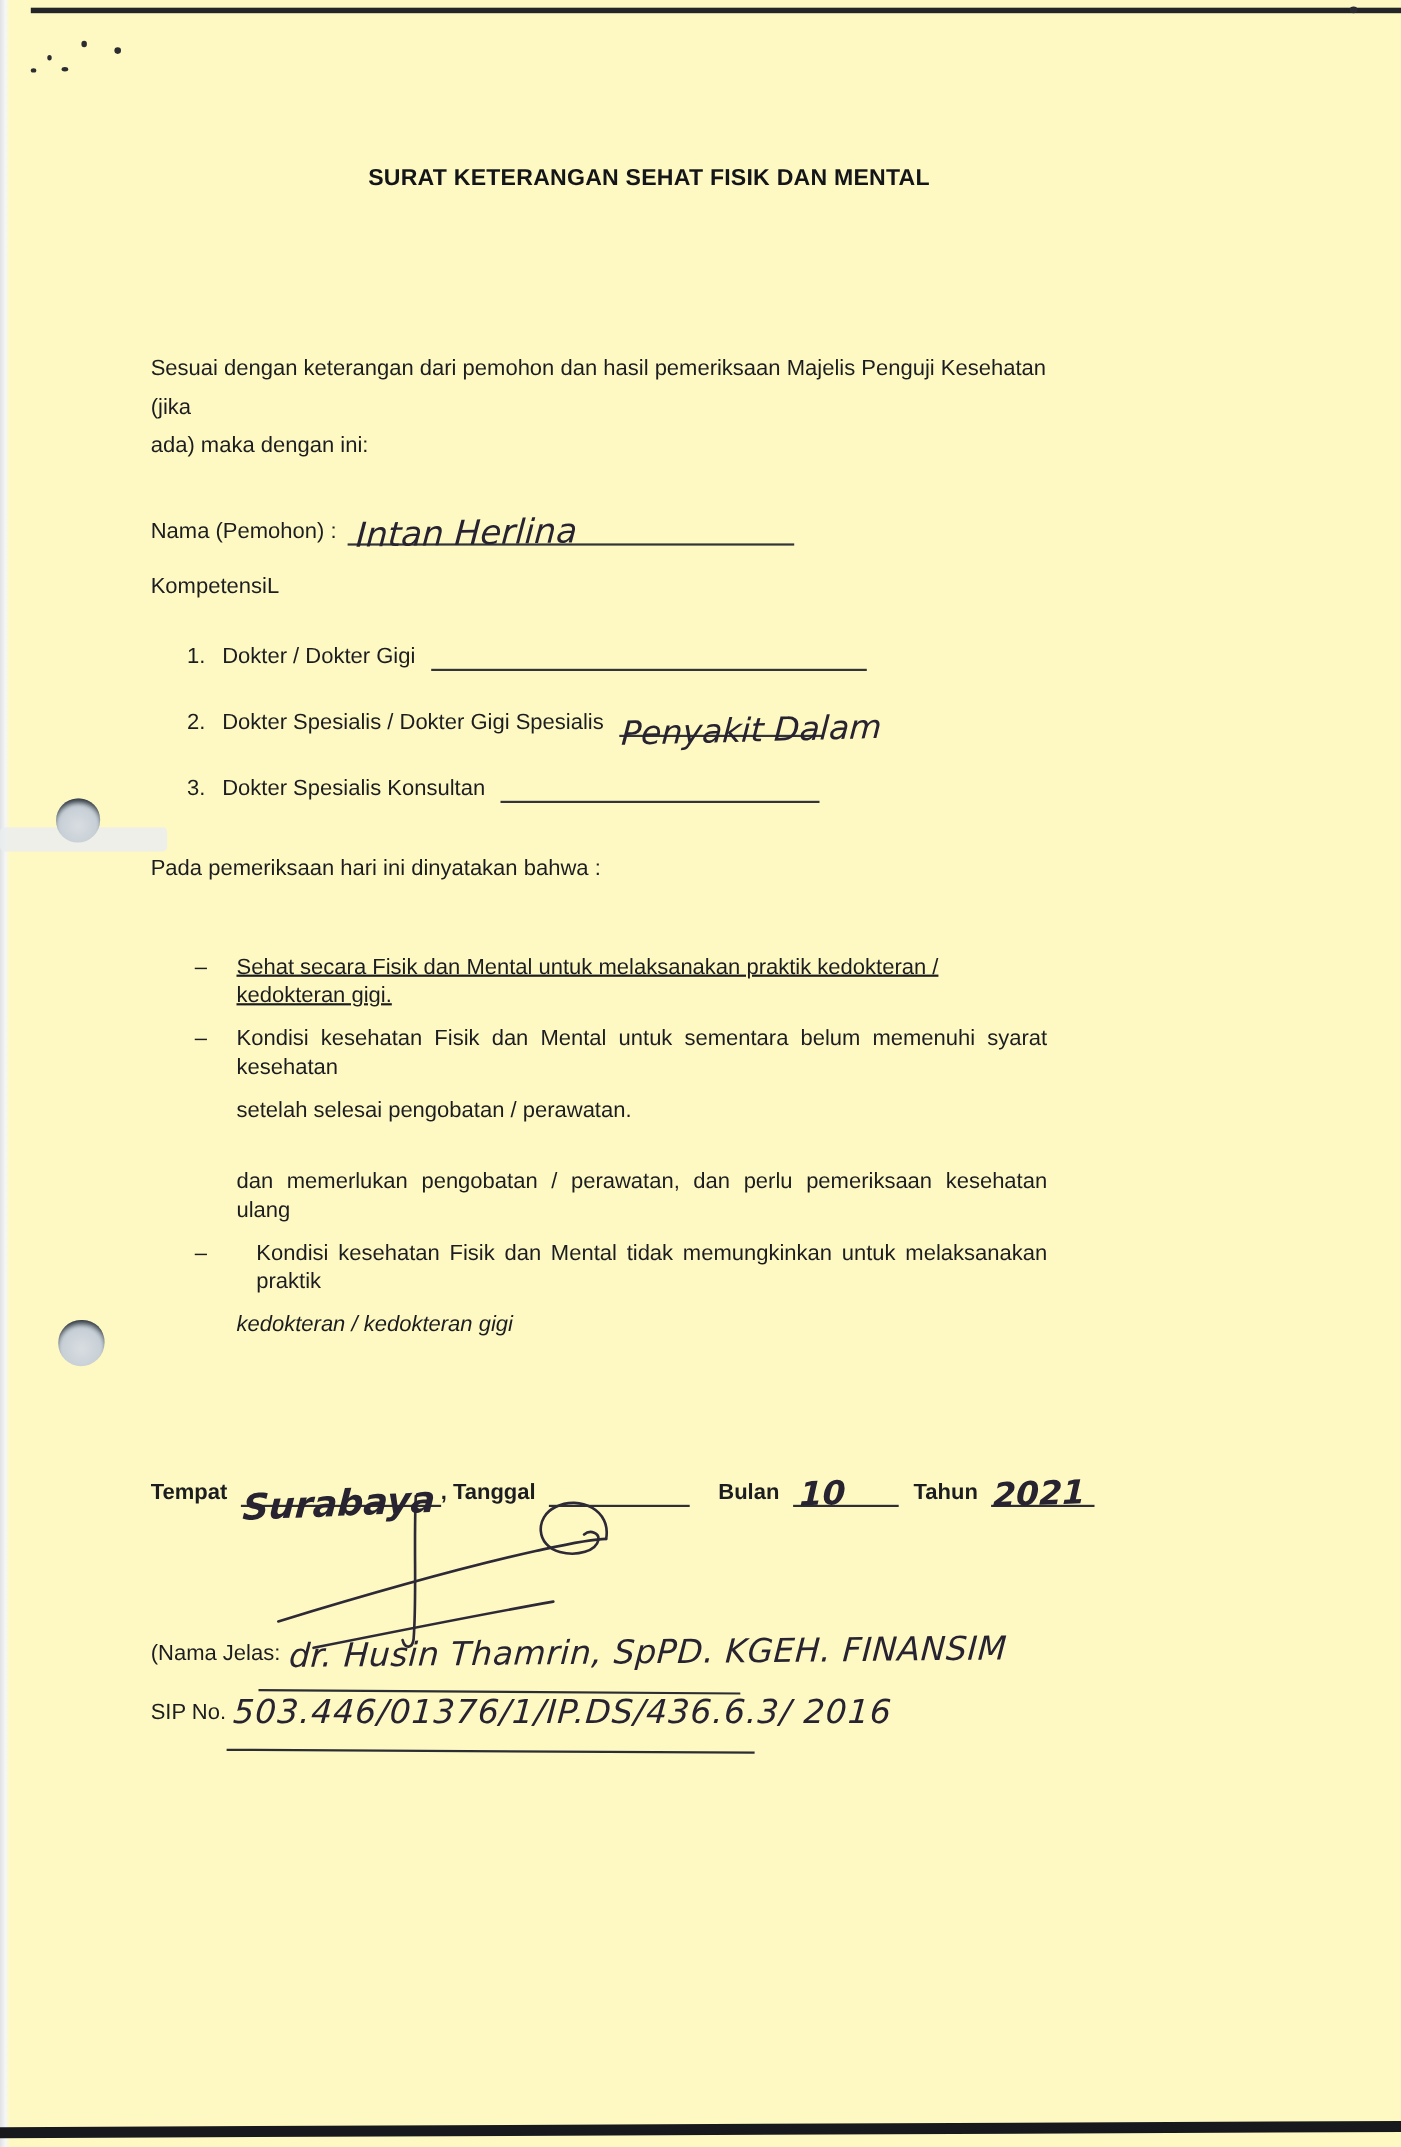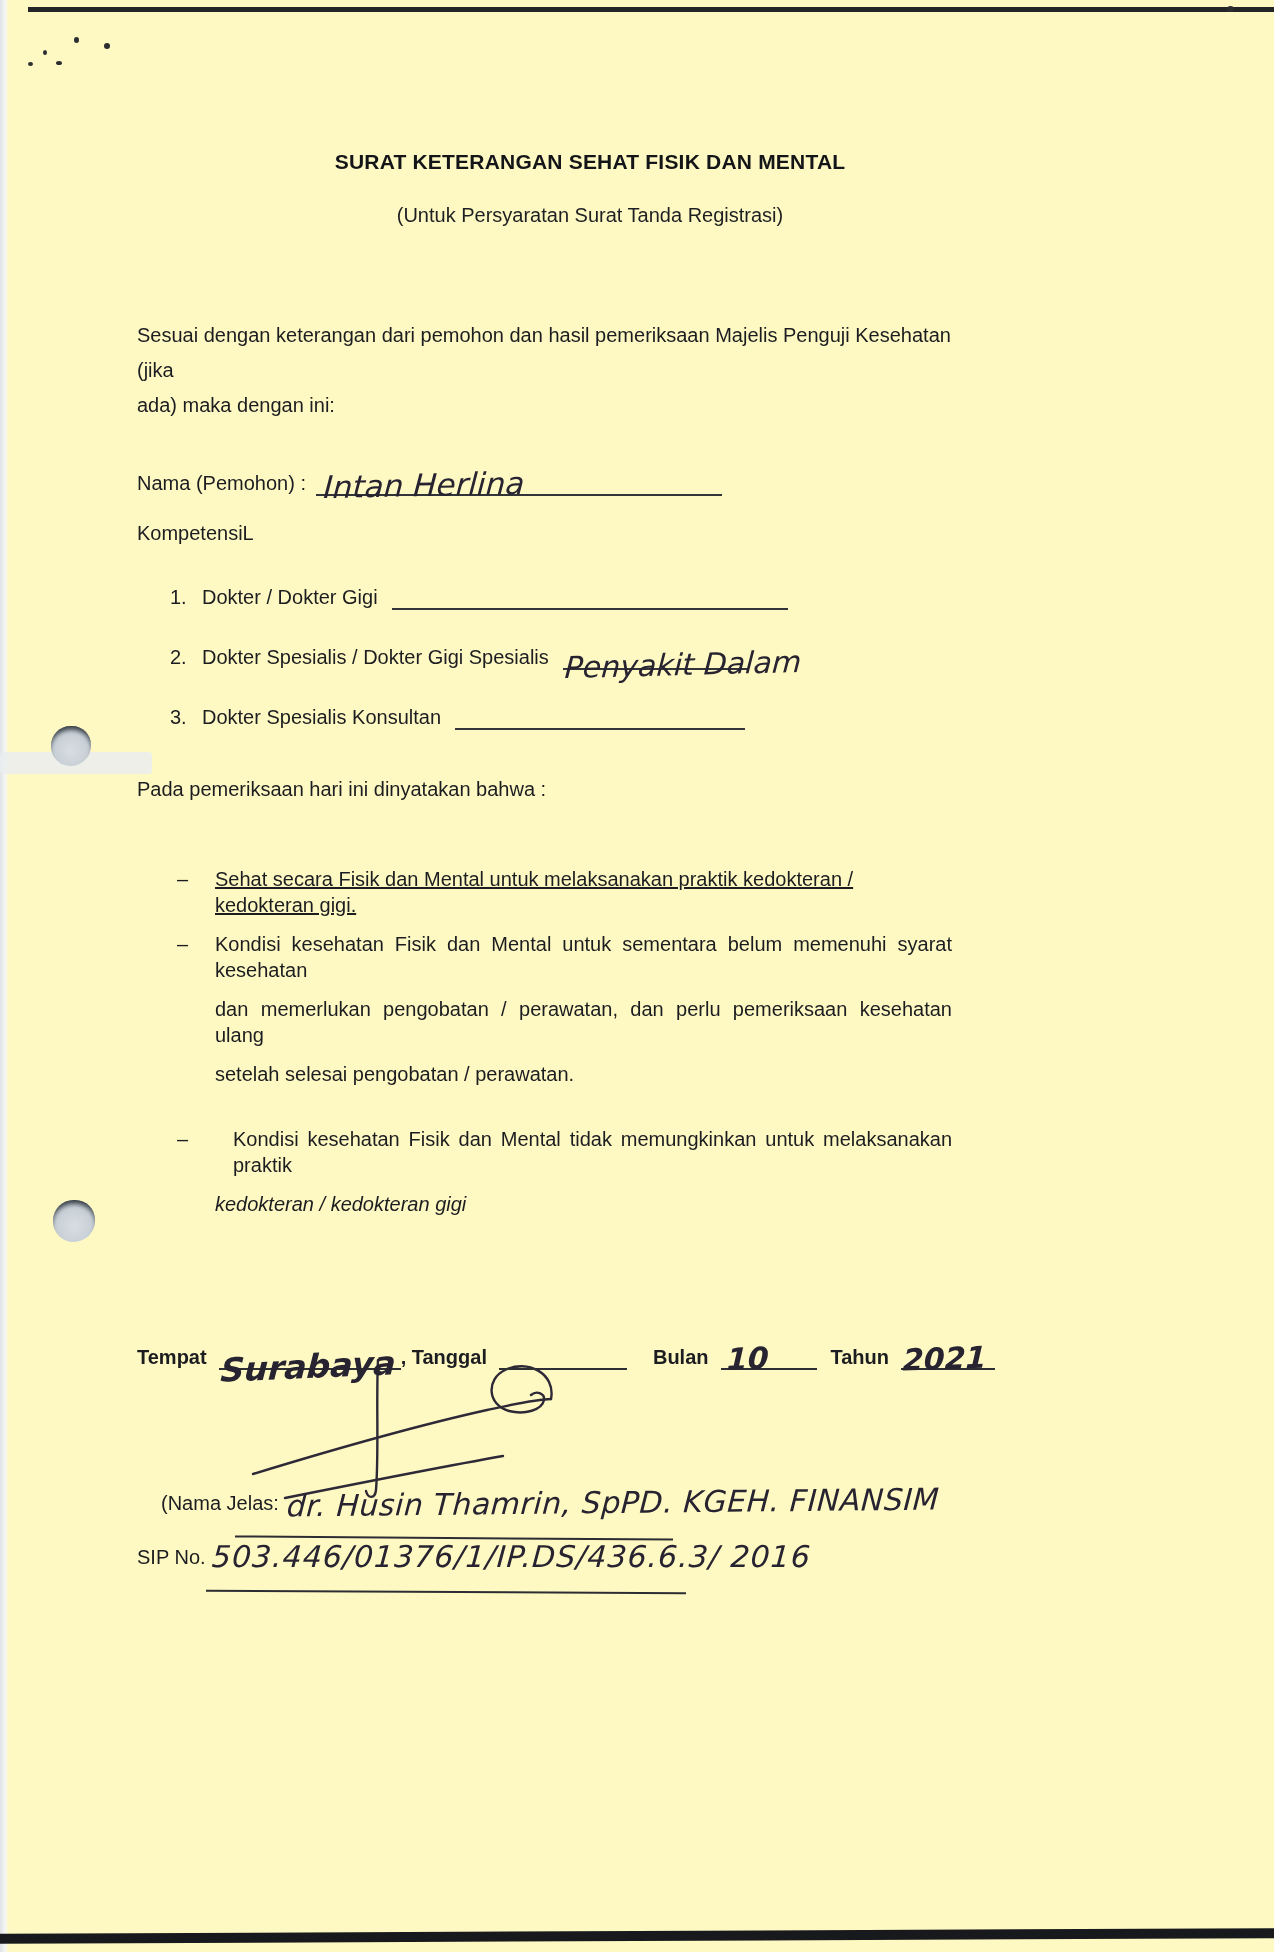--- a/index.html
+++ b/index.html
@@ -34,21 +34,21 @@
   
   .stmt{position:absolute;left:177px;width:775px;display:flex;}
   .dash-col{width:38px;flex:none;}
   .lines{flex:1;}
   .lines .line{height:65px;}
   .stretch{text-align:justify;text-align-last:justify;}
   
   .tempat-row{position:absolute;left:137px;top:1338px;display:flex;align-items:flex-end;font-weight:bold;}
   .cell{position:relative;border-bottom:2px solid #2e2f34;height:30px;}
   .gap-s{width:14px;}.gap-m{width:26px;}
-  .nj-row{position:absolute;left:137px;top:1490px;display:flex;align-items:flex-end;margin-left:24px;}
+  .nj-row{position:absolute;left:137px;top:1490px;display:flex;align-items:flex-end;}
   .sip-row{position:absolute;left:137px;top:1544px;display:flex;align-items:flex-end;}
   .free-line{position:absolute;background:#2c2d32;height:2px;}
   
   .punch{
     position:absolute;border-radius:50% 48% 52% 50%;
     background:radial-gradient(circle at 50% 62%, #d8dde1 0%, #c7cfd6 55%, #9ba6ae 78%, #596066 93%, #3a3f44 100%);
     box-shadow:inset 0 5px 5px -2px rgba(38,43,50,.9);
   }
   .top-strip{position:absolute;left:28px;right:0;top:7px;height:5px;background:#232527;}
   .bottom-strip{position:absolute;left:-6px;right:-6px;top:1931px;height:10px;background:#17191c;transform:rotate(-.25deg);}
@@ -69,21 +69,20 @@
   <div class="speck" style="left:74px;top:37px;width:5px;height:6px;"></div>
   <div class="speck" style="left:104px;top:43px;width:6px;height:6px;"></div>
   <div class="speck" style="left:43px;top:50px;width:4px;height:5px;"></div>
   <div class="speck" style="left:56px;top:61px;width:6px;height:4px;"></div>
   <div class="speck" style="left:28px;top:62px;width:5px;height:4px;"></div>
   <div class="speck" style="left:1227px;top:6px;width:7px;height:6px;"></div>
   <div class="punch" style="left:51px;top:726px;width:40px;height:40px;"></div>
   <div class="punch" style="left:53px;top:1200px;width:42px;height:42px;"></div>
 
   <div class="title">SURAT KETERANGAN SEHAT FISIK DAN MENTAL</div>
-  <div class="subtitle">(Untuk Persyaratan Surat Tanda Registrasi)</div>
 
   <div class="intro printed">
     <div>Sesuai dengan keterangan dari pemohon dan hasil pemeriksaan Majelis Penguji Kesehatan (jika</div>
     <div>ada) maka dengan ini:</div>
   </div>
 
   <div class="nama-row printed">
     <span>Nama (Pemohon) :</span>
     <span class="fill nama-fill">
       <span class="hand hand-on-line" style="font-size:31px;transform:skewX(-5deg) rotate(-1.2deg);">Intan Herlina</span>
@@ -118,22 +117,22 @@
     <span class="dash-col">–</span>
     <span class="lines">
       <span class="line" style="display:block;text-decoration:underline;">Sehat secara Fisik dan Mental untuk melaksanakan praktik kedokteran / kedokteran gigi.</span>
     </span>
   </div>
 
   <div class="stmt printed" style="top:931px;">
     <span class="dash-col">–</span>
     <span class="lines" style="display:block;">
       <span class="line stretch" style="display:block;">Kondisi kesehatan Fisik dan Mental untuk sementara belum memenuhi syarat kesehatan</span>
+      <span class="line" style="display:block;">setelah selesai pengobatan / perawatan.</span>
       <span class="line stretch" style="display:block;">dan memerlukan pengobatan / perawatan, dan perlu pemeriksaan kesehatan ulang</span>
-      <span class="line" style="display:block;">setelah selesai pengobatan / perawatan.</span>
     </span>
   </div>
 
   <div class="stmt printed" style="top:1126px;">
     <span class="dash-col">–</span>
     <span class="lines" style="display:block;">
       <span class="line stretch" style="display:block;margin-left:18px;">Kondisi kesehatan Fisik dan Mental tidak memungkinkan untuk melaksanakan praktik</span>
       <span class="line" style="display:block;font-style:italic;">kedokteran / kedokteran gigi</span>
     </span>
   </div>

